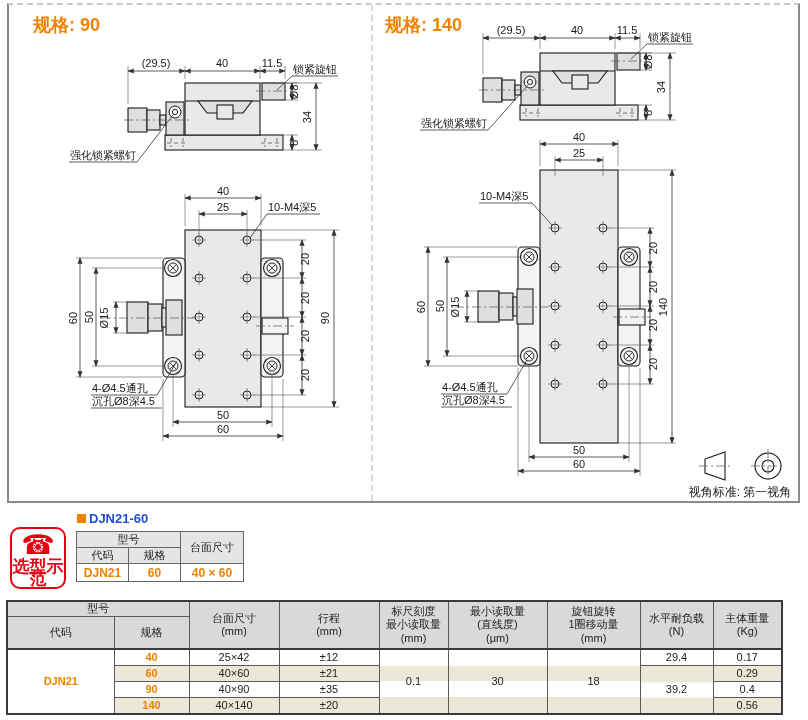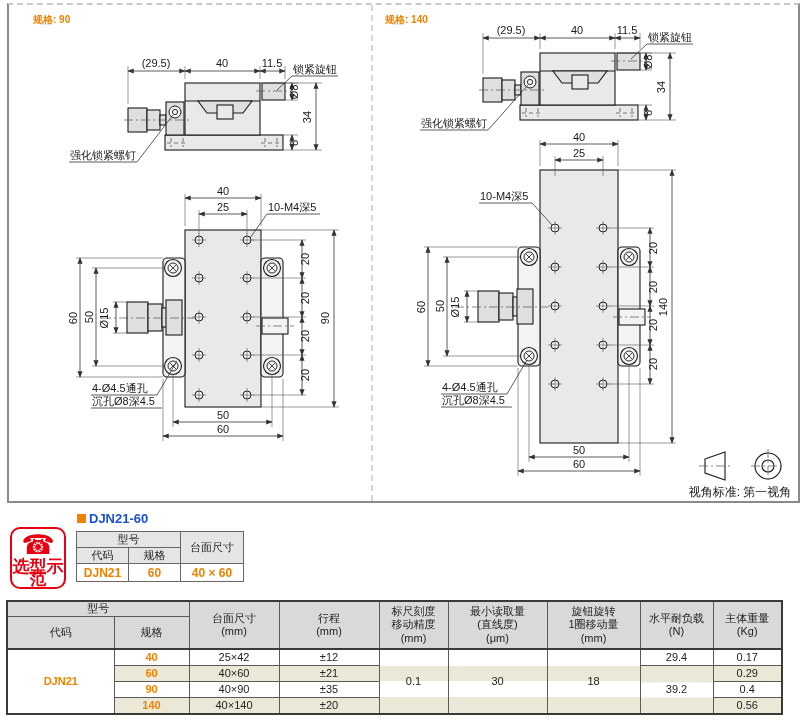--- a/index.html
+++ b/index.html
@@ -2,21 +2,21 @@
 <html><head>
 <meta charset="utf-8">
 <style>
   html,body{margin:0;padding:0;background:#fff;}
   .page{position:relative;width:808px;height:720px;background:#ffffff;overflow:hidden;
         font-family:"Liberation Sans","DejaVu Sans",sans-serif;}
   
   .frame{position:absolute;left:7px;top:3px;width:793px;height:500px;box-sizing:border-box;
          border:2px solid #8a8a8a;border-top:2px dashed #c9c9c9;background:#fff;}
   .vdivider{position:absolute;top:0;bottom:0;left:362px;width:0;border-left:2px dashed #d6d6d6;}
-  .speclbl{position:absolute;font-size:10px;font-weight:bold;color:#ef8200;white-space:nowrap;}
+  .speclbl{position:absolute;font-size:18px;font-weight:bold;color:#ef8200;white-space:nowrap;}
   .svgwrap{position:absolute;}
   
   svg text{font-family:"Liberation Sans","DejaVu Sans",sans-serif;}
   svg .ol{stroke:#1a1a1a;stroke-width:1.1;fill:none;}
   svg .f1{fill:#e9e9e7;}
   svg .f2{fill:#dfdfdd;}
   svg .f3{fill:#f3f3f1;}
   svg .dl{stroke:#333;stroke-width:0.8;fill:none;}
   svg .xl{stroke:#555;stroke-width:0.6;fill:none;}
   svg .cl{stroke:#555;stroke-width:0.7;stroke-dasharray:9 3 2 3;fill:none;}
@@ -452,21 +452,21 @@
         <col style="width:69px">
     </colgroup>
     <tbody>
         <tr class="hr1">
       <td class="h" colspan="2">型号</td>
       <td class="h hb" rowspan="2">台面尺寸
 (mm)</td>
       <td class="h hb" rowspan="2">行程
 (mm)</td>
       <td class="h hb" rowspan="2">标尺刻度
-移动精度
+最小读取量
 (mm)</td>
       <td class="h hb" rowspan="2">最小读取量
 (直线度)
 (μm)</td>
       <td class="h hb" rowspan="2">旋钮旋转
 1圈移动量
 (mm)</td>
       <td class="h hb" rowspan="2">水平耐负载
 (N)</td>
       <td class="h hb" rowspan="2">主体重量

